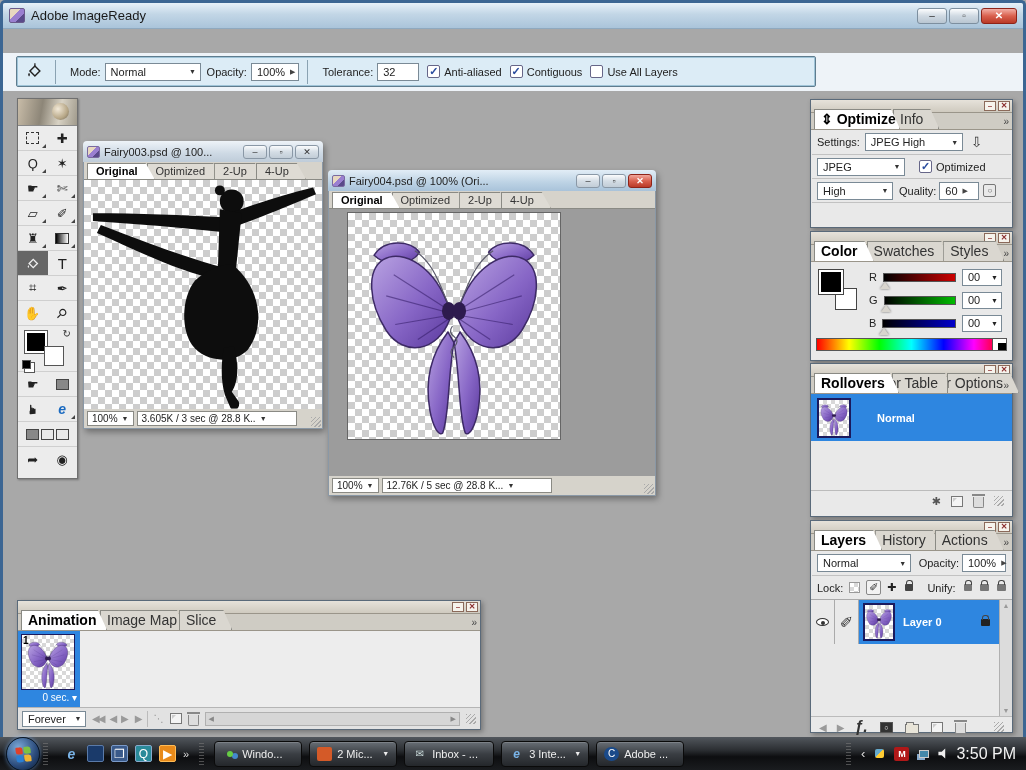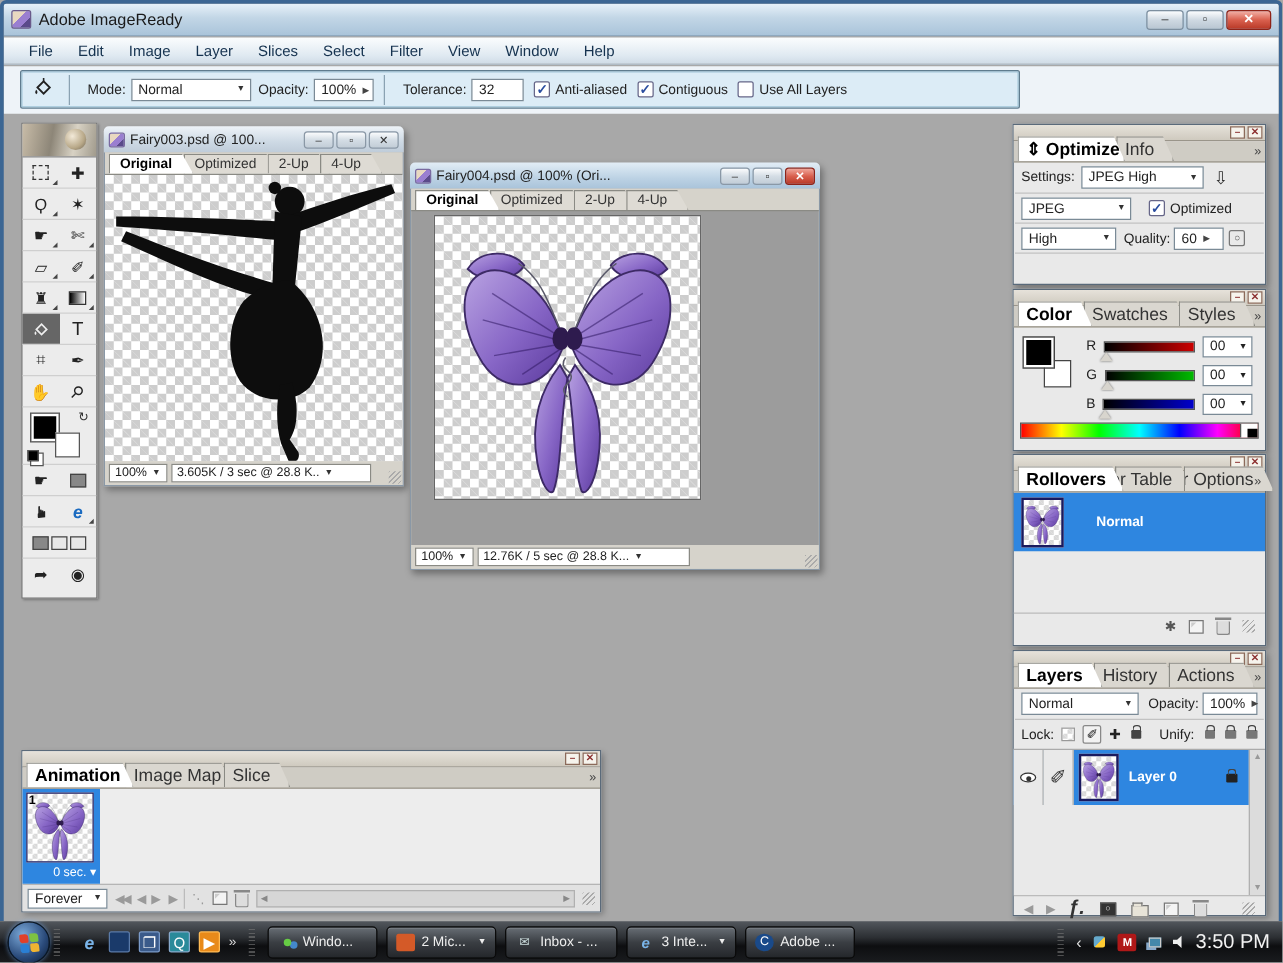--- a/index.html
+++ b/index.html
@@ -65,21 +65,21 @@
   .swatches .bg2 { position:absolute; left:26px; top:20px; width:20px; height:20px; background:#fff;
     border:1px solid #555; }
   .swatches .swap { position:absolute; right:6px; top:2px; font-size:10px; color:#333; }
   .swatches .mini { position:absolute; left:4px; bottom:2px; width:9px; height:9px; background:#000;
     border:1px solid #555; box-shadow:3px 3px 0 #fff,3px 3px 0 1px #555; }
   .modebox { width:13px; height:11px; border:1px solid #444; background:#e8e8e8; margin:0 1px; }
   .modebox.dark { background:#888; }
   .ie-e { font-style:italic; font-weight:bold; color:#1a6ac0; font-size:14px; }
 
   
-  .docwin { border-radius:5px 5px 2px 2px; box-shadow:2px 3px 6px rgba(0,0,0,.35); }
+  .docwin { border-radius:5px 5px 2px 2px; box-shadow:2px 3px 6px rgba(0,0,0,.35);margin-top:40px; }
   .doc-title { height:21px; display:flex; align-items:center; padding:0 4px;
     border-radius:4px 4px 0 0; font-size:11px; color:#222; }
   .doc-title .dicon { width:13px; height:12px; margin-right:4px; border:1px solid #7a6aa0; border-radius:2px;
     background:linear-gradient(135deg,#e8d8c0 0 40%,#9a7fd0 40% 70%,#5a4a8a 70%); }
   .docwin.inactive .doc-title { background:linear-gradient(#eef3f8,#cdd9e4 60%,#bfccd9); }
   .docwin.active .doc-title { background:linear-gradient(#e2edf6,#bcd2e4 60%,#a9c3da); }
   .dbtns { margin-left:auto; display:flex; gap:2px; }
   .dbtn { width:24px; height:14px; border:1px solid #8a98a6; border-radius:3px;
     background:linear-gradient(#fbfcfd,#d4dde5 50%,#c2cdd7); font-size:9px; line-height:12px; text-align:center; color:#333; }
   .dbtn.red { background:linear-gradient(#f0a79c,#d9604e 50%,#b93a28); border-color:#8e2318; color:#fff; font-weight:bold; }
@@ -232,32 +232,20 @@
   <div id="titlebar">
     <span class="app-icon"></span>
     <span class="t">Adobe ImageReady</span>
     <span class="winbtns">
       <span class="wbtn">–</span>
       <span class="wbtn">▫</span>
       <span class="wbtn close">✕</span>
     </span>
   </div>
 
-  <div id="menubar">
-    <span class="menu-item">File</span>
-    <span class="menu-item">Edit</span>
-    <span class="menu-item">Image</span>
-    <span class="menu-item">Layer</span>
-    <span class="menu-item">Slices</span>
-    <span class="menu-item">Select</span>
-    <span class="menu-item">Filter</span>
-    <span class="menu-item">View</span>
-    <span class="menu-item">Window</span>
-    <span class="menu-item">Help</span>
-  </div>
 
   <div id="optionsrow">
     <div id="optionsbar">
       <span style="margin:0 4px 0 8px">
         <svg width="18" height="18" viewBox="0 0 20 20">
             <path d="M5.5 10 L11 4.5 L16.5 10 L11 15.5 Z" fill="none" stroke="#222" stroke-width="1.6"></path>
             <path d="M11 4.5 L11 1.5" stroke="#222" stroke-width="1.4"></path>
             <path d="M4.5 12 q-2 2.5 0 4 q2 -1.5 0 -4" fill="#222"></path>
           </svg>
       </span>

